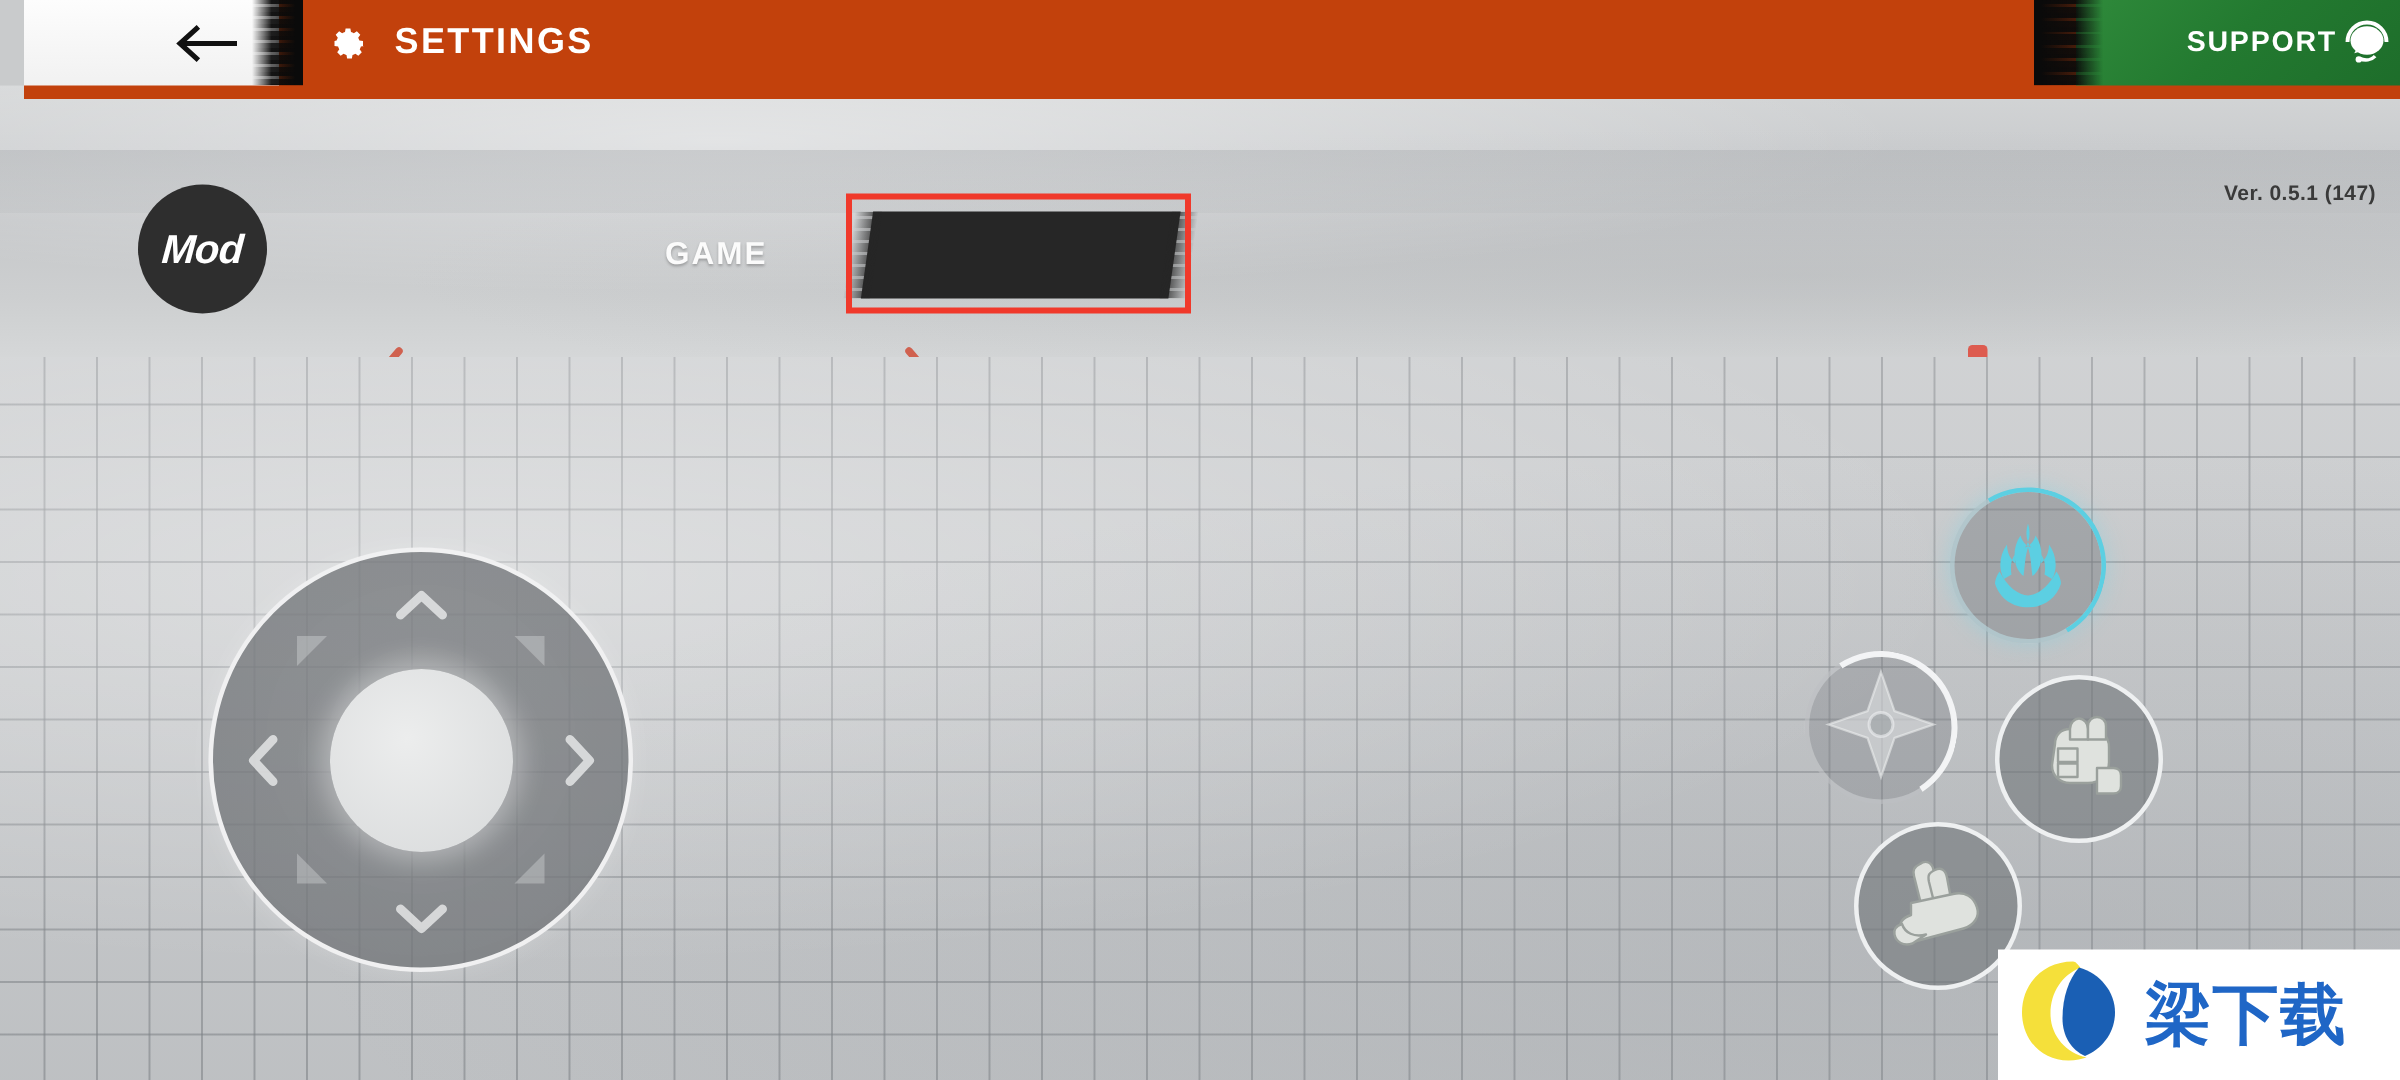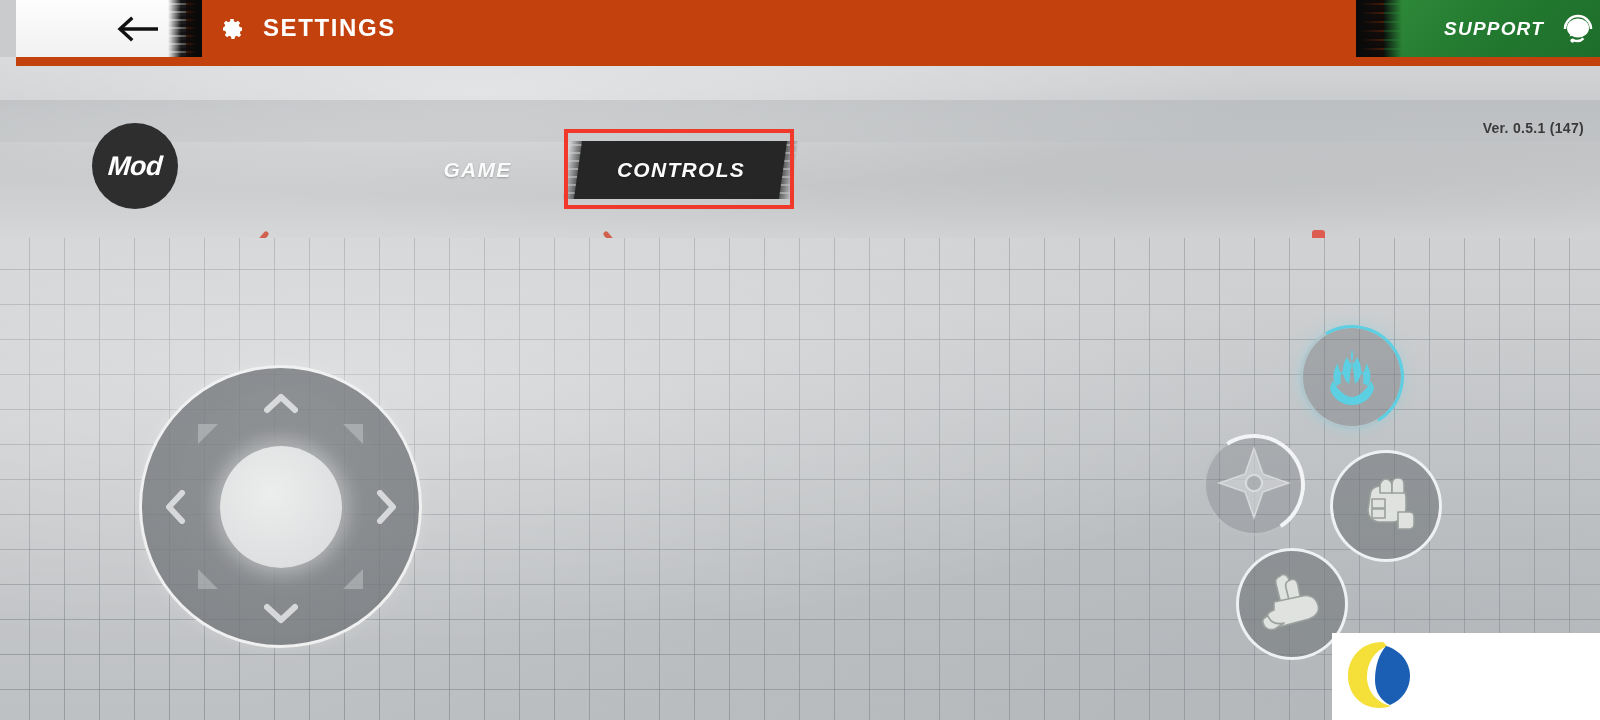--- a/index.html
+++ b/index.html
@@ -64,21 +64,21 @@
   .hdr-green-edge{
     position:absolute; right:214px; top:0; width:46px; height:57px;
     background:
       repeating-linear-gradient(180deg, rgba(10,10,10,0.95) 0 3px, rgba(10,10,10,0.5) 3px 5px, rgba(10,10,10,0.92) 5px 9px),
       linear-gradient(270deg, rgba(35,122,48,0) 0%, rgba(10,10,10,0.35) 40%, rgba(10,10,10,1) 90%);
     mask-image:linear-gradient(270deg, transparent 0%, #000 40%, #000 100%);
     -webkit-mask-image:linear-gradient(270deg, transparent 0%, #000 40%, #000 100%);
   }
   #support-btn{
     position:absolute; right:18px; top:0; height:57px;
-    display:flex; align-items:center; gap:14px; cursor:pointer;font-style:italic;
+    display:flex; align-items:center; cursor:pointer;
   }
   #support-label{ color:#fff; font-size:19px; font-weight:700; letter-spacing:1.2px; }
 
   
   #subheader{
     position:absolute; left:0; top:57px; width:1600px; height:181px; z-index:5;
     background:
       linear-gradient(180deg,#d3d5d6 0%,#cbcdcf 22%,#c6c8ca 50%,#cdcfd0 78%,#d5d7d8 100%);
     overflow:hidden;
   }
@@ -111,21 +111,20 @@
 
   #tabs{
     position:absolute; left:0; top:90px; width:1600px; height:46px;
   }
   .tab{
     position:absolute; top:0; height:46px;
     display:flex; align-items:center; justify-content:center;
     color:#fbfbfb; font-size:21px; font-weight:700; letter-spacing:1.3px;
     cursor:pointer; text-shadow:0 1px 2px rgba(0,0,0,0.25);
     white-space:nowrap;
-    font-style:italic;
   }
   #tab-game     { left:430px;  width:95px;  }
   #tab-controls { left:600px;  width:162px; }
   #tab-account  { left:820px;  width:132px; }
   #tab-movelist { left:1020px; width:142px; }
 
   .tab-active-bg{
     position:absolute; left:578px; top:84px; width:205px; height:58px;
     background:#262626; transform:skewX(-8deg);
   }
@@ -303,21 +302,20 @@
   <div id="version-text">Ver. 0.5.1 (147)</div>
 
   <div id="logo-badge">
     <span id="logo-text">Mod</span>
   </div>
 
   <div class="tab-active-bg"></div>
 
   <div id="tabs">
     <div class="tab" id="tab-game">GAME</div>
-    <div class="tab" id="tab-controls">CONTROLS</div>
   </div>
 
   <div id="annot-box"></div>
 
   <div id="size-row">
     <div class="chev" id="size-prev">
       <svg width="22" height="34" viewBox="0 0 22 34">
         <path d="M17 3 L5 17 L17 31" stroke="#d0614f" stroke-width="5" fill="none" stroke-linecap="round" stroke-linejoin="round"></path>
       </svg>
     </div>
@@ -412,13 +410,14 @@
   </span>
 </div>
 
 <div id="watermark">
   <span>
     <svg width="78" height="74" viewBox="0 0 78 74">
       <path fill="#f5e03a" d="M40 4C20 4 6 19 6 38c0 18 13 32 31 32 5 0 9-1 12-2-14-3-24-15-24-29C25 24 33 13 45 8c-2-2-3-4-5-4z"></path>
       <path fill="#1a5fb4" d="M44 8c14 4 24 16 24 30 0 13-8 24-20 29-9-4-15-13-15-25 0-14 4-26 11-34z"></path>
     </svg>
   </span>
+  <span id="watermark-text">梁下载</span>
 </div>
 
 </body></html>

